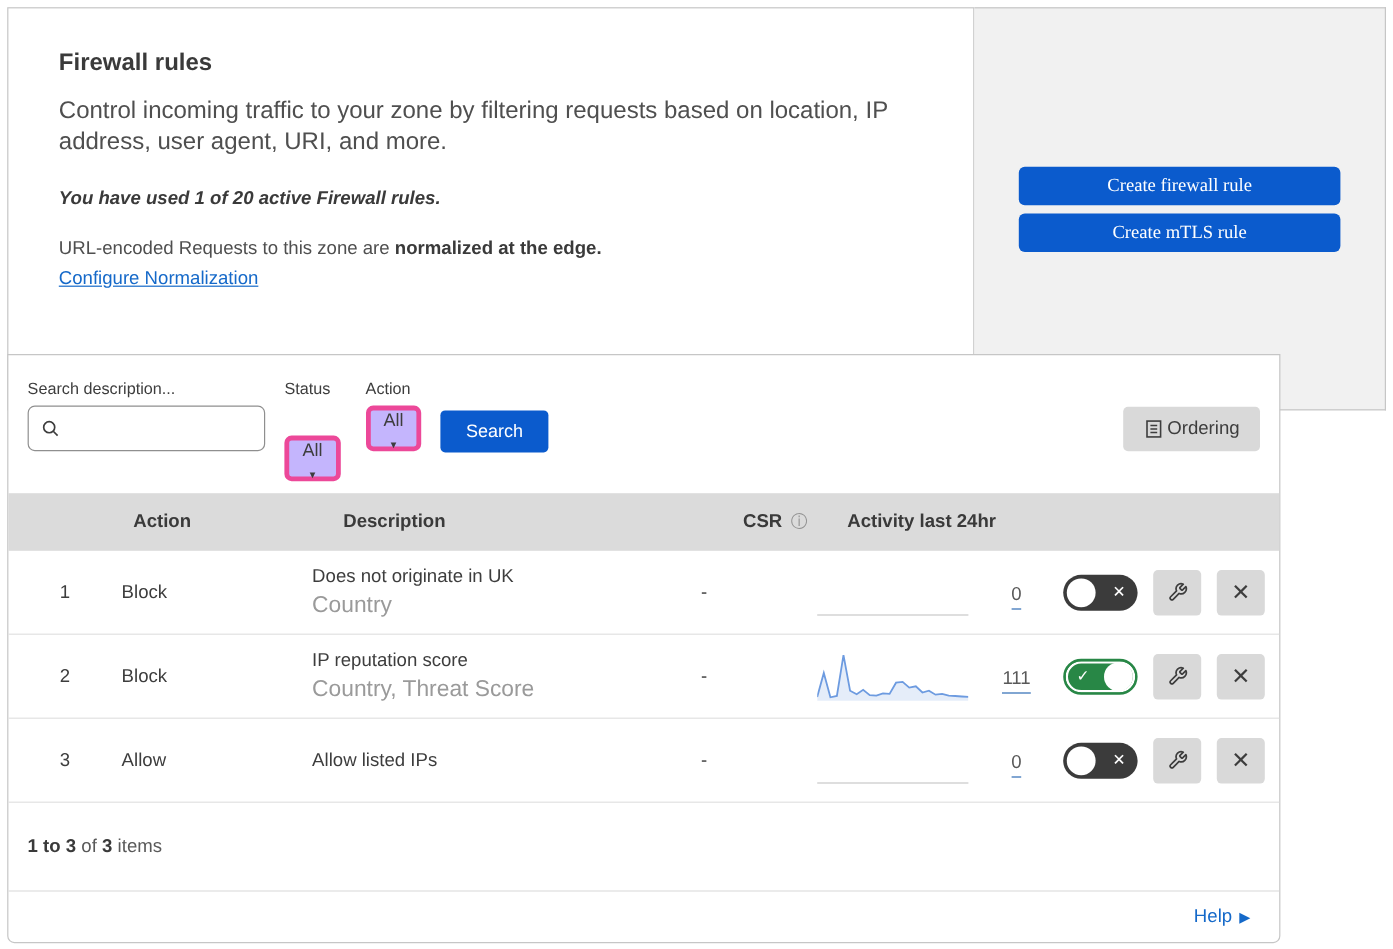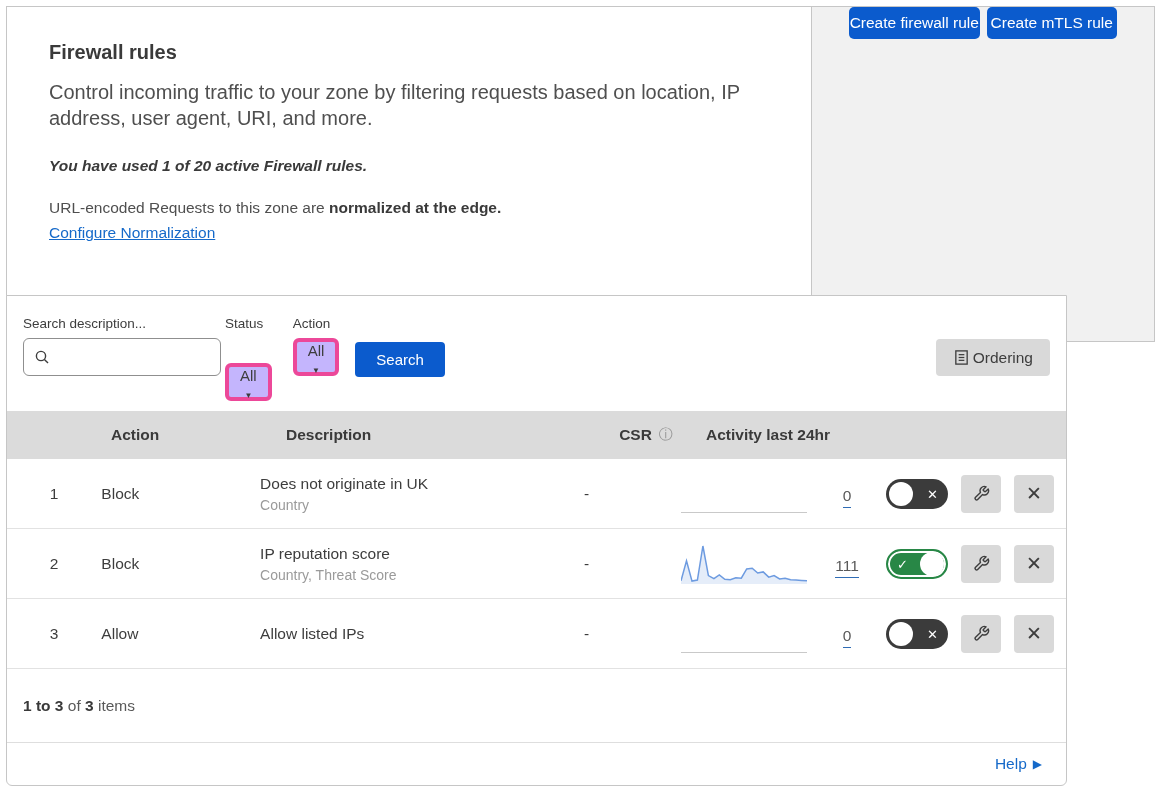--- a/index.html
+++ b/index.html
@@ -3,21 +3,21 @@
 <meta charset="utf-8">
 <style>
   * { margin:0; padding:0; box-sizing:border-box; }
   html,body { width:1161px; height:791px; background:#fff;
     font-family:"Liberation Sans", sans-serif; color:#3d3d3d; overflow:hidden; }
 
   
   .top-card { position:absolute; left:6px; top:6px; width:1149px; height:336px; display:flex;border-radius:22px; }
   .top-left { width:806px; background:#fff; border:1px solid #c6c6c6; padding:34px 42px 0 42px; }
   .top-right { flex:1; background:#f1f1f1; border:1px solid #c6c6c6; border-left:none;
-    display:flex; justify-content:center; gap:7px; padding:0 37px; }
+    display:flex; flex-direction:column; justify-content:center; gap:7px; padding:0 37px;font-family:Liberation Serif, serif; }
   .page-title { font-size:20px; font-weight:700; color:#3a3a3a; }
   .desc { margin-top:15px; font-size:20px; line-height:26px; color:#4f4f4f; max-width:715px; }
   .usage { margin-top:26px; font-size:15.5px; font-weight:700; color:#3a3a3a;font-style:italic; }
   .norm { margin-top:24px; font-size:15.5px; color:#4f4f4f; }
   .norm b { color:#3a3a3a; }
   .cfg-link { display:inline-block; margin-top:7px; font-size:15.5px; color:#1569c9;
     text-decoration:underline; cursor:pointer; }
   .blue-btn { height:32px; width:100%; background:#0b5bcd; color:#fff; border:none;
     border-radius:5px; font-size:15.5px; font-family:inherit; cursor:pointer; }
 
@@ -29,41 +29,41 @@
   
   .filter-row { height:115px; display:flex; align-items:flex-start; padding:20px 16px 0 16px; }
   .fgroup { display:flex; flex-direction:column; gap:7px; }
   .flabel { font-size:13.5px; color:#3d3d3d; }
   .search-box { width:198px; height:38px; border:1px solid #8f8f8f; border-radius:6px;
     display:flex; align-items:center; padding:0 10px; background:#fff; }
   .search-box input { border:none; outline:none; flex:1; font-size:15px; font-family:inherit; min-width:0; }
   .dd { height:38px; border:4px solid #ec4899; border-radius:6px; background:#c4b5fd; cursor:pointer;
     display:flex; align-items:center; gap:7px; padding:0 11px; font-size:15px; color:#3d3d3d;flex-direction:column; }
   .dd .caret { font-size:8px; color:#3d3d3d; }
-  .ml16 { margin-left:4px;gap:32px; } .ml21 { margin-left:21px; }
+  .ml16 { margin-left:16px;gap:32px; } .ml21 { margin-left:21px; }
   .search-btn { margin-left:16px; margin-top:26px; height:35px; padding:0 21px; background:#0b5bcd;
     color:#fff; border:none; border-radius:4px; font-size:15px; font-family:inherit; cursor:pointer; }
   .ordering-btn { margin-left:auto; margin-top:23px; height:37px; padding:0 17px; background:#d9d9d9;
     border:none; border-radius:4px; display:flex; align-items:center; gap:3px; font-size:15.5px;
     color:#3d3d3d; font-family:inherit; cursor:pointer; }
 
   
   .thead { height:48px; background:#dbdbdb; display:flex; align-items:center;
     font-size:15.5px; font-weight:700; color:#3a3a3a; }
   .trow { height:70px; display:flex; align-items:center; border-bottom:1px solid #e2e2e2;
     font-size:15.5px; }
   .col-num { width:104px; text-align:center; }
   .col-action { width:175px; }
   .col-desc { width:300px; }
   .col-csr { width:120px; display:flex; justify-content:center; align-items:center; gap:7px; }
   .col-activity { width:270px; display:flex; align-items:center; }
   .col-controls { flex:1; display:flex; justify-content:flex-end; align-items:center;
     gap:13px; padding-right:12px; }
   .desc-main { color:#3d3d3d; }
-  .desc-sub { margin-top:4px; font-size:14px; color:#9a9a9a; }
+  .desc-sub { margin-top:4px; font-size:19px; color:#9a9a9a; }
   .info-icon { font-family:"DejaVu Sans", sans-serif; font-size:14px; color:#919191; font-weight:400; }
   .spark-wrap { width:126px; height:44px; margin-left:40px; position:relative;
     display:flex; align-items:flex-end; }
   .flat-line { width:126px; border-top:1px solid #c9c9c9; margin-bottom:3px; }
   .spark-wrap svg { position:absolute; left:0; bottom:0; }
   .count-link { margin-left:20px; min-width:40px; text-align:center; font-size:15.5px;
     color:#595959; cursor:pointer; align-self:center; transform:translateY(2px); }
   .count-link span { border-bottom:1px solid #2f6cb5; padding-bottom:3px; }
 
   

